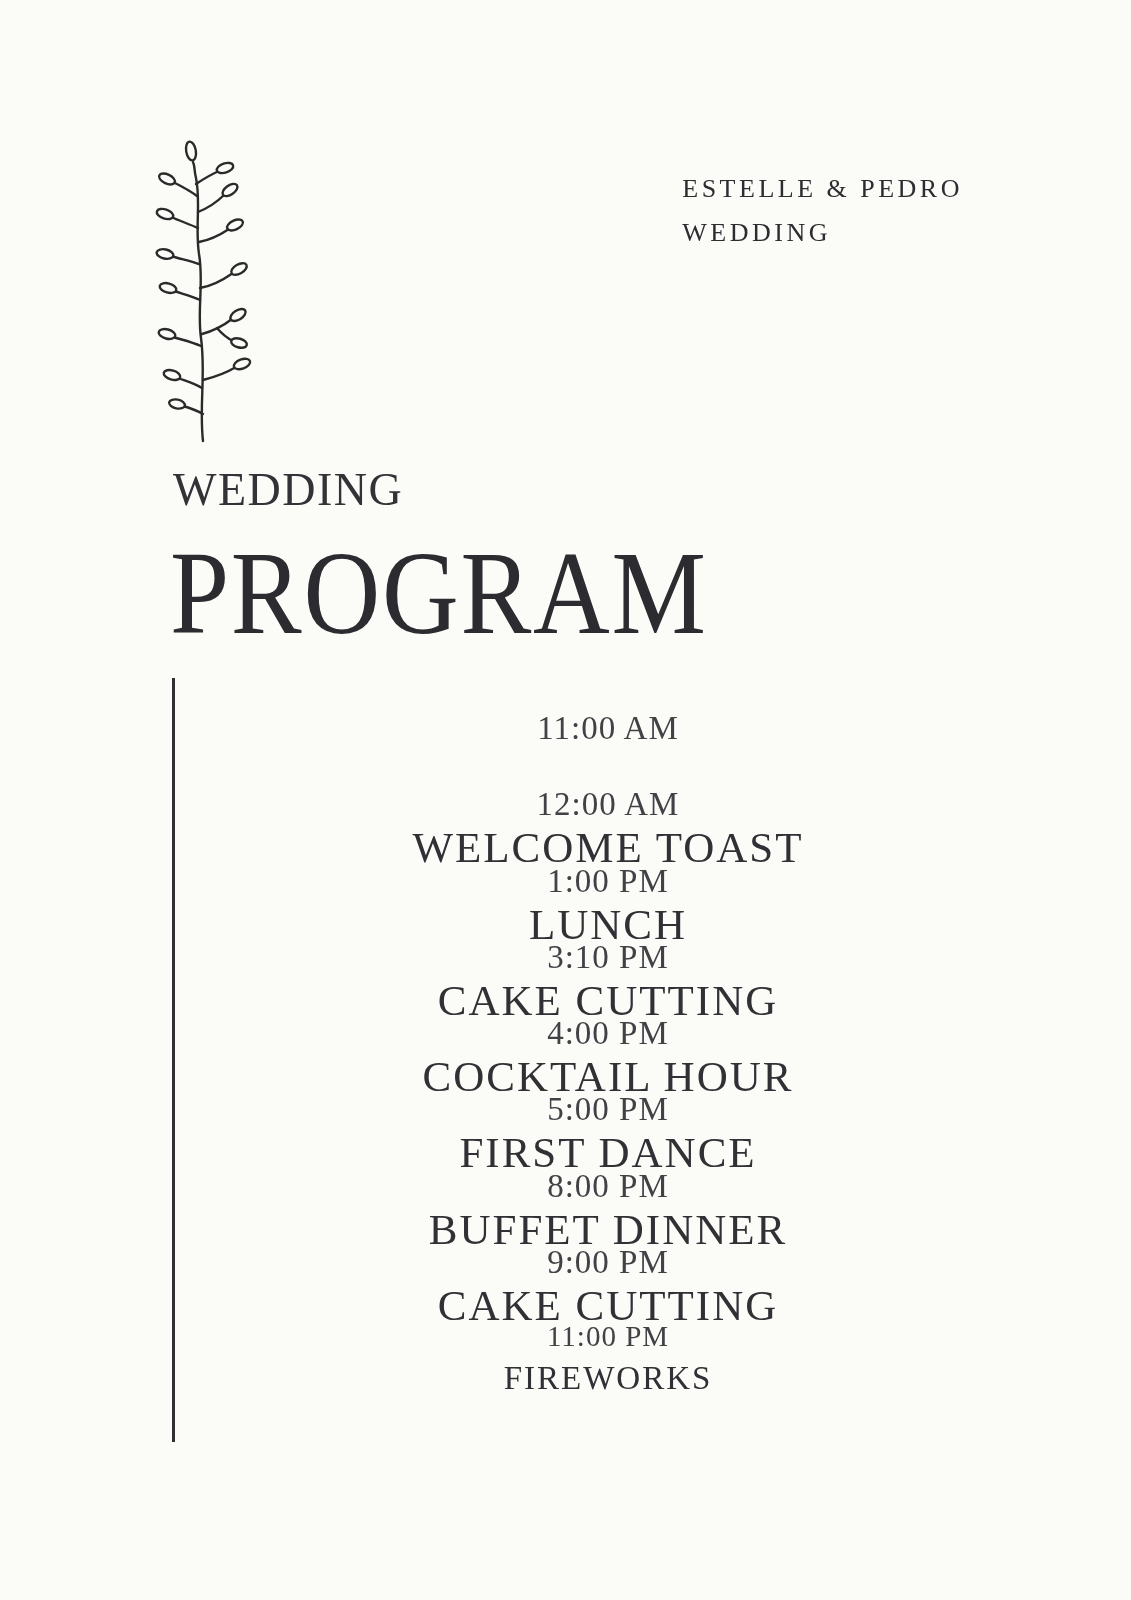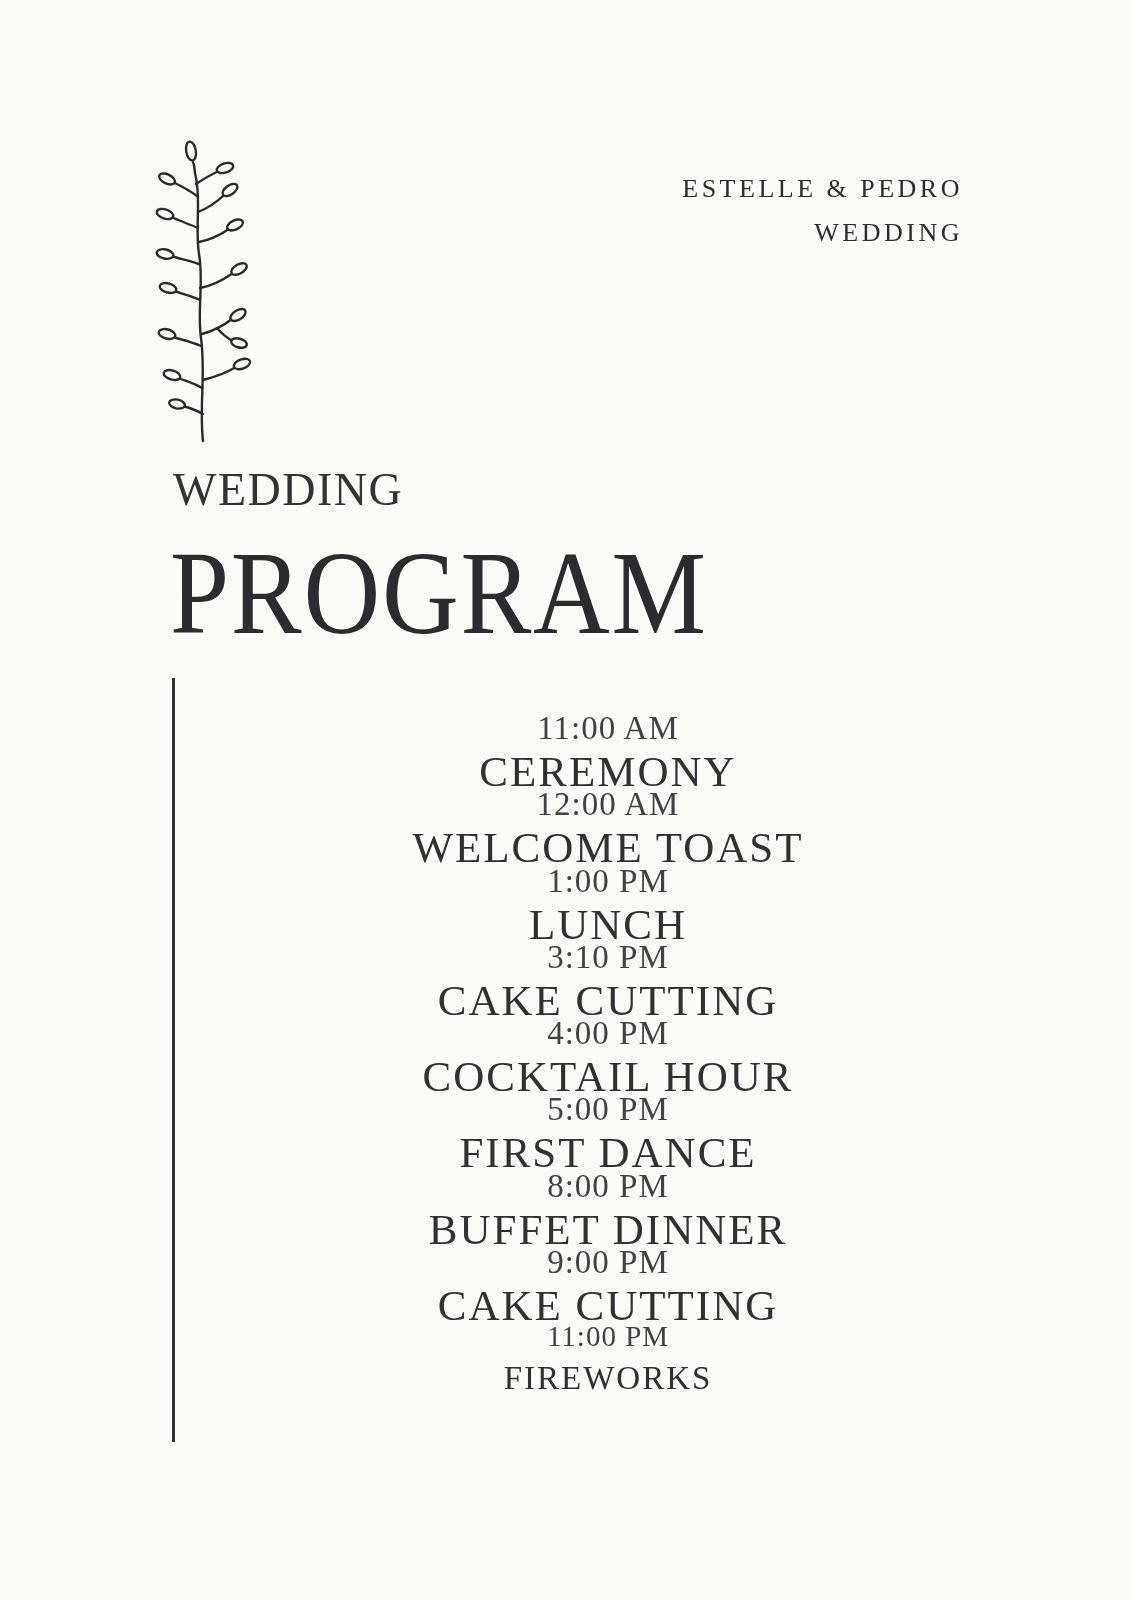--- a/index.html
+++ b/index.html
@@ -20,21 +20,21 @@
     top: 138px;
     width: 130px;
     height: 305px;
   }
 
   
   .header {
     position: absolute;
     top: 167px;
     right: 168px;
-    text-align: right;
+    text-align: left;
     font-size: 26px;
     line-height: 44px;
     letter-spacing: 3.5px;
     color: #2c2c31;
     white-space: nowrap;
   }
 
   
   .eyebrow {
     position: absolute;
@@ -150,21 +150,20 @@
   </div>
 
   <div class="eyebrow">WEDDING</div>
   <div class="main-title">PROGRAM</div>
 
   <div class="vrule"></div>
 
   <div class="schedule">
     <div class="row">
       <span class="time">11:00 AM</span>
-      <span class="event">CEREMONY</span>
     </div>
     <div class="row">
       <span class="time">12:00 AM</span>
       <span class="event">WELCOME TOAST</span>
     </div>
     <div class="row">
       <span class="time">1:00 PM</span>
       <span class="event">LUNCH</span>
     </div>
     <div class="row">

